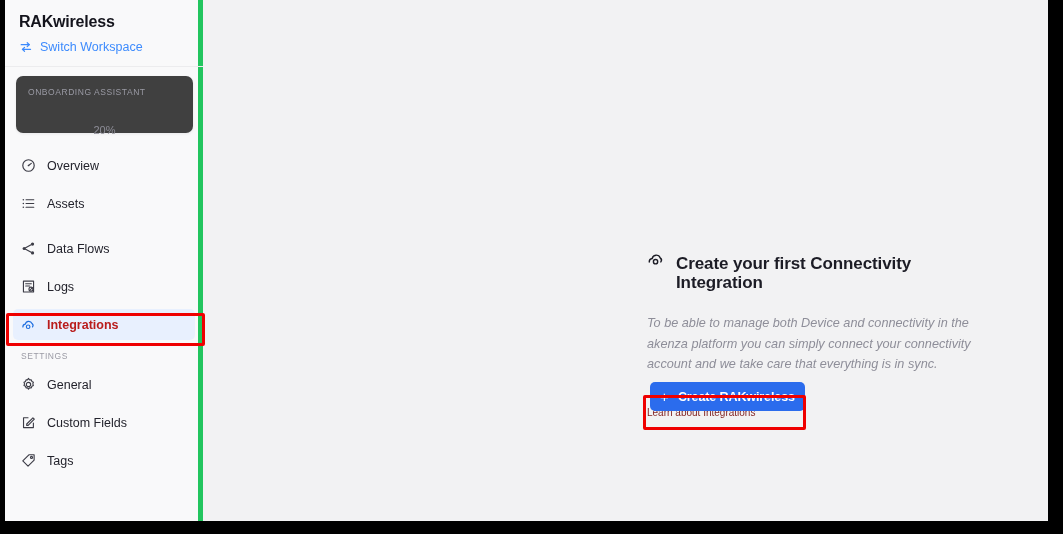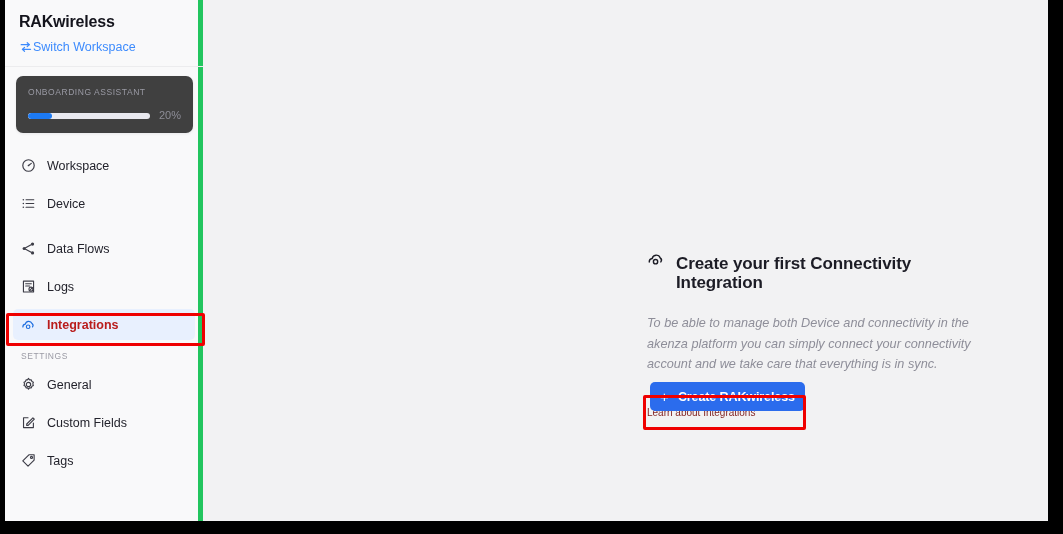--- a/index.html
+++ b/index.html
@@ -32,20 +32,21 @@
   #workspace-name {
     font-size:16px;
     font-weight:bold;
     color:#14141c;
     letter-spacing:-0.2px;
     line-height:20px;
   }
   #switch-workspace {
     display:flex;
     align-items:center;
+    gap:7px;
     margin-top:7px;
     cursor:pointer;
   }
   #switch-workspace .sw-label {
     font-size:12.5px;
     color:#3d8bfd;
     line-height:16px;
   }
   .sw-ico { width:14px; height:14px; display:block; flex:0 0 14px; }
 
@@ -70,20 +71,21 @@
     font-size:8.5px;
     letter-spacing:0.55px;
     color:#9a9aa4;
     line-height:11px;
   }
   #progress-row {
     display:flex;
     align-items:center;
     gap:9px;
     margin-top:11px;
+    flex-direction:column;
   }
   #progress-track {
     flex:1;
     height:6px;
     background:#e9e9ef;
     border-radius:3px;
     overflow:hidden;
   }
   #progress-fill {
     height:6px;
@@ -249,37 +251,37 @@
     <div id="nav">
 
       <div class="nav-item">
         <span>
           <svg class="nav-ico" viewBox="0 0 16 16" fill="none" stroke="#3c3c46" stroke-width="1.25" stroke-linecap="round" stroke-linejoin="round">
             <circle cx="8" cy="8" r="6.1"></circle>
               <path d="M8 8l3-2.3"></path>
               <circle cx="8" cy="8" r="0.9" fill="#3c3c46" stroke="none"></circle>
           </svg>
         </span>
-        <span class="nav-label">Workspace</span>
+        <span class="nav-label">Overview</span>
       </div>
 
       <div class="nav-gap"></div>
 
       <div class="nav-item">
         <span>
           <svg class="nav-ico" viewBox="0 0 16 16" fill="none" stroke="#3c3c46" stroke-width="1.25" stroke-linecap="round">
             <path d="M5.4 4h8.2"></path>
               <path d="M5.4 8h8.2"></path>
               <path d="M5.4 12h8.2"></path>
             <circle cx="2.5" cy="4" r="0.85" fill="#3c3c46" stroke="none"></circle>
             <circle cx="2.5" cy="8" r="0.85" fill="#3c3c46" stroke="none"></circle>
             <circle cx="2.5" cy="12" r="0.85" fill="#3c3c46" stroke="none"></circle>
           </svg>
         </span>
-        <span class="nav-label">Device</span>
+        <span class="nav-label">Assets</span>
       </div>
 
       <div class="nav-gap"></div>
 
 
       <div class="nav-gap"></div>
 
       <div class="nav-item">
         <span>
           <svg class="nav-ico" viewBox="0 0 16 16" fill="none" stroke="#3c3c46" stroke-width="1.25" stroke-linecap="round">

